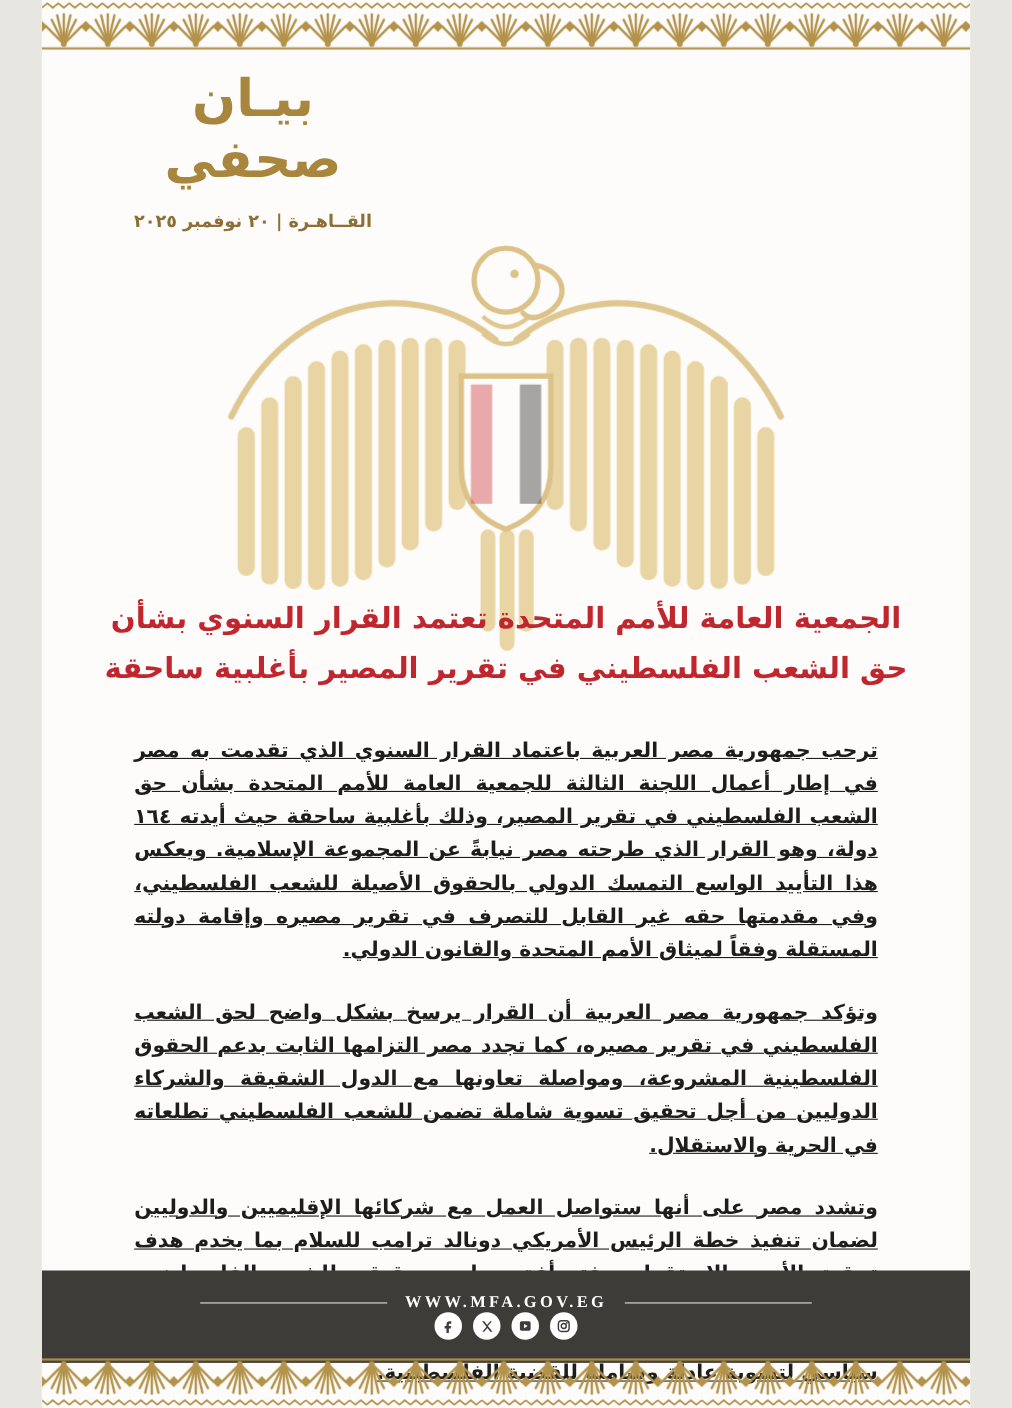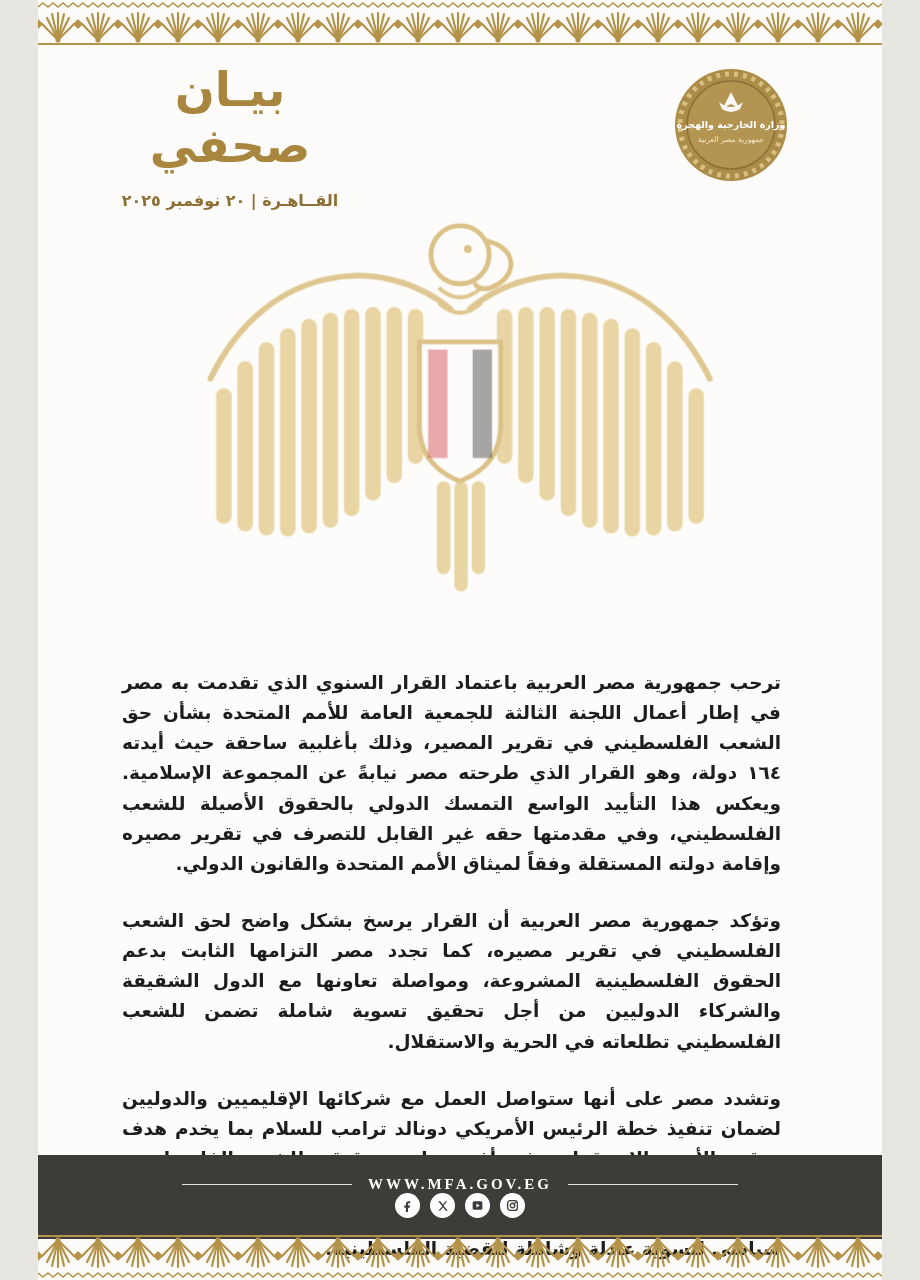--- a/index.html
+++ b/index.html
@@ -35,21 +35,21 @@
   .headline{
     position:absolute;top:540px;left:55px;right:55px;
     direction:rtl;text-align:center;z-index:2;
     color:#c0262d;font-size:26.5px;font-weight:bold;line-height:1.7;
   }
   .body-text{
     position:absolute;top:668px;left:84px;right:84px;
     direction:rtl;text-align:justify;z-index:2;
     color:#1d1d1d;font-size:18.5px;font-weight:bold;line-height:1.63;
   }
-  .body-text p{margin:0 17px 27px 0;}
+  .body-text p{margin:0 0 27px 0;text-decoration:underline;}
   
   .footer{
     position:absolute;left:0;right:0;bottom:41px;height:84px;
     background:#3d3c39;z-index:3;
     display:flex;flex-direction:column;align-items:center;justify-content:center;gap:0;
   }
   .site-row{display:flex;align-items:center;gap:16px;}
   .rule{width:170px;height:1px;background:rgba(255,255,255,.85);}
   .site-label{
     color:#ffffff;font-family:"Liberation Serif", serif;
@@ -88,33 +88,20 @@
       </defs>
       <rect width="100%" height="46" fill="url(#orn-top)"></rect>
     </svg>
   </div>
 
   <div class="title-block">
     <div class="press-title">بيـان صحفي</div>
     <div class="dateline">القــاهـرة | ٢٠ نوفمبر ٢٠٢٥</div>
   </div>
 
-  <div class="seal">
-    <svg width="118" height="118" viewBox="0 0 118 118">
-      <circle cx="59" cy="59" r="56" fill="#ab8c49"></circle>
-      <circle cx="59" cy="59" r="51" fill="none" stroke="#d8bf80" stroke-width="5" stroke-dasharray="4 5"></circle>
-      <circle cx="59" cy="59" r="44" fill="#b39450" stroke="#8d7138" stroke-width="1.5"></circle>
-      <g fill="#ffffff" opacity="0.95">
-        <path d="M59 26 l8 16 -8 -4 -8 4 Z"></path>
-        <path d="M47 36 q12 10 24 0 l-3 7 q-9 6 -18 0 Z"></path>
-      </g>
-      <text x="59" y="62" text-anchor="middle" font-size="9.5" fill="#ffffff" font-weight="bold">وزارة الخارجية والهجرة</text>
-      <text x="59" y="76" text-anchor="middle" font-size="7.5" fill="#f3e8c8">جمهورية مصر العربية</text>
-    </svg>
-  </div>
 
   <div class="eagle">
     <svg width="600" height="470" viewBox="0 0 620 480">
       <g opacity="0.92">
 
         <g fill="#e7d29c">
           <rect x="58" y="200" width="16" height="140" rx="8"></rect>
           <rect x="80" y="172" width="16" height="176" rx="8"></rect>
           <rect x="102" y="152" width="16" height="200" rx="8"></rect>
           <rect x="124" y="138" width="16" height="215" rx="8"></rect>
@@ -155,20 +142,21 @@
         <rect x="277" y="160" width="20" height="112" fill="#cf3339" opacity="0.45"></rect>
         <rect x="323" y="160" width="20" height="112" fill="#2b2b2b" opacity="0.45"></rect>
 
         <circle cx="310" cy="62" r="30" fill="#fdfcfa" stroke="#d9bd7e" stroke-width="5"></circle>
         <path d="M338,48 C368,54 372,84 342,96 C336,98 330,97 326,93" fill="none" stroke="#d9bd7e" stroke-width="5" stroke-linecap="round"></path>
         <circle cx="318" cy="56" r="4" fill="#d9bd7e"></circle>
       </g>
     </svg>
   </div>
 
+  <div class="headline">الجمعية العامة للأمم المتحدة تعتمد القرار السنوي بشأن حق الشعب الفلسطيني في تقرير المصير بأغلبية ساحقة</div>
 
   <div class="body-text">
     <p>ترحب جمهورية مصر العربية باعتماد القرار السنوي الذي تقدمت به مصر في إطار أعمال اللجنة الثالثة للجمعية العامة للأمم المتحدة بشأن حق الشعب الفلسطيني في تقرير المصير، وذلك بأغلبية ساحقة حيث أيدته ١٦٤ دولة، وهو القرار الذي طرحته مصر نيابةً عن المجموعة الإسلامية. ويعكس هذا التأييد الواسع التمسك الدولي بالحقوق الأصيلة للشعب الفلسطيني، وفي مقدمتها حقه غير القابل للتصرف في تقرير مصيره وإقامة دولته المستقلة وفقاً لميثاق الأمم المتحدة والقانون الدولي.</p>
     <p>وتؤكد جمهورية مصر العربية أن القرار يرسخ بشكل واضح لحق الشعب الفلسطيني في تقرير مصيره، كما تجدد مصر التزامها الثابت بدعم الحقوق الفلسطينية المشروعة، ومواصلة تعاونها مع الدول الشقيقة والشركاء الدوليين من أجل تحقيق تسوية شاملة تضمن للشعب الفلسطيني تطلعاته في الحرية والاستقلال.</p>
     <p>وتشدد مصر على أنها ستواصل العمل مع شركائها الإقليميين والدوليين لضمان تنفيذ خطة الرئيس الأمريكي دونالد ترامب للسلام بما يخدم هدف تحقيق الأمن والاستقرار، وفتح أفق سياسي حقيقي للشعب الفلسطيني، كما تشدد على أهمية التنفيذ الفعال لقرار مجلس الأمن ٢٨٠٣ على نحو يضمن تثبيت وقف إطلاق النار، ودعم جهود إعادة الإعمار، وفتح أفق سياسي لتسوية عادلة وشاملة للقضية الفلسطينية.</p>
   </div>
 
   <div class="footer">
     <div class="site-row">
       <span class="rule"></span>

